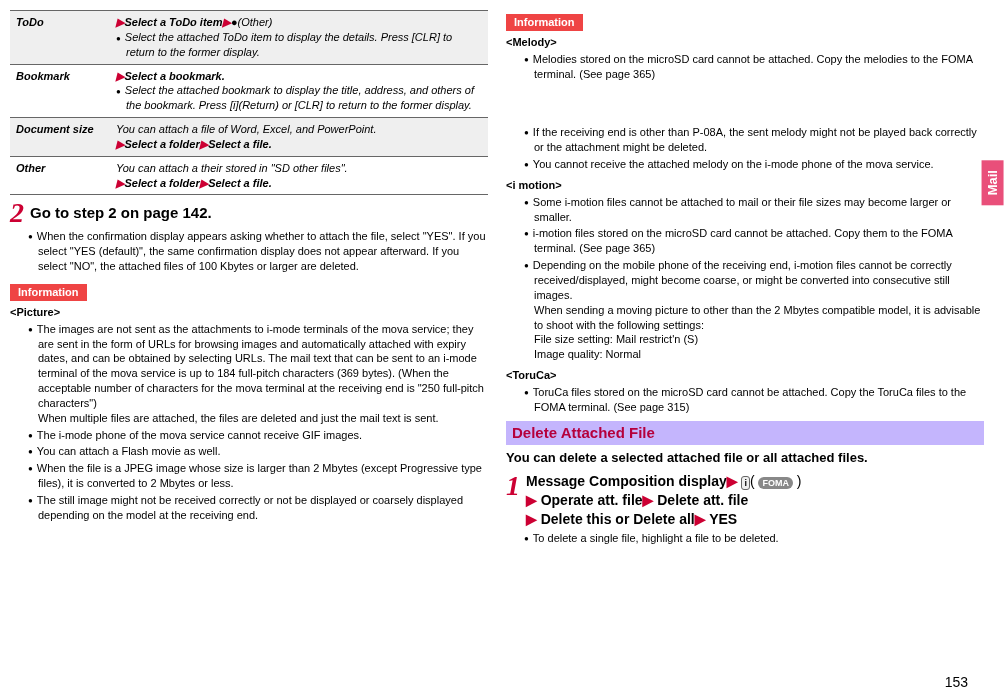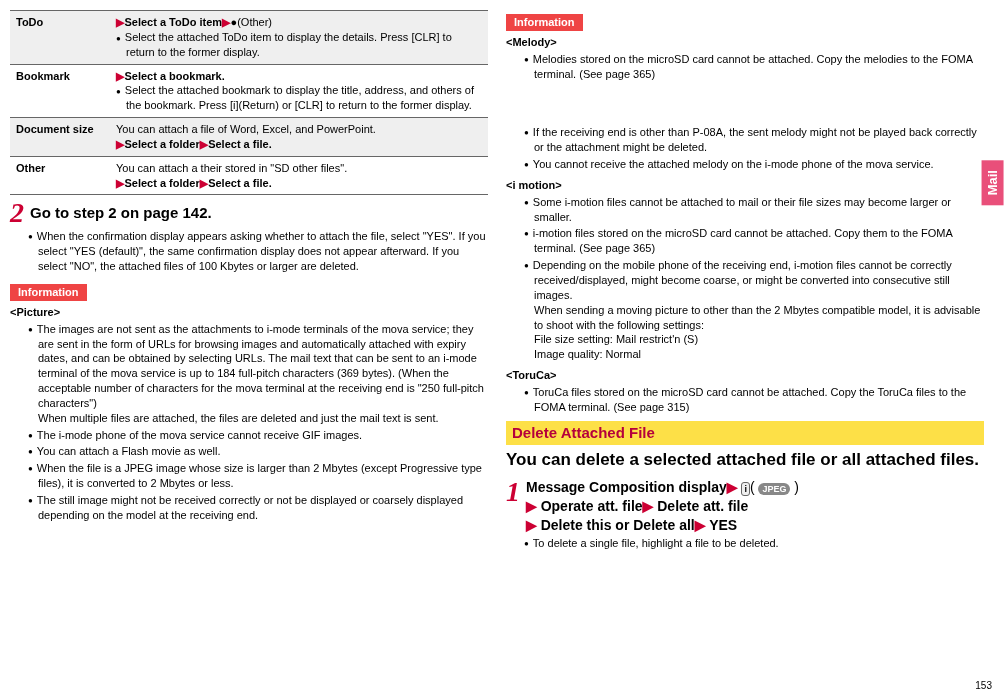--- a/index.html
+++ b/index.html
@@ -18,20 +18,21 @@
     display: flex;
     gap: 18px;
   }
   .col {
     width: 480px;
   }
   table {
     border-collapse: collapse;
     width: 100%;
     margin-bottom: 4px;
+    font-style: italic;
   }
   td {
     vertical-align: top;
     padding: 4px 6px;
     border-top: 1px solid #666;
     border-bottom: 1px solid #666;
   }
   td.label { width: 100px; font-weight: bold; }
   tr.shaded td { background: #efefef; }
   .play { color: #cc0033; font-weight: bold; }
@@ -50,43 +51,43 @@
     background: #ef4444;
     color: #fff;
     font-weight: bold;
     padding: 1px 8px;
     display: inline-block;
     margin: 4px 0 2px 0;
     font-size: 11px;
   }
   .subhead { font-weight: bold; margin: 2px 0 0 0; }
   .pink-bar {
-    background: #fde047;
+    background: #c4b5fd;
     color: #b5003c;
     font-weight: bold;
     font-size: 15px;
     padding: 2px 6px;
     margin: 6px 0 4px 0;
   }
-  .lead { font-weight: bold; margin: 4px 0 6px 0; font-size:17px;}
+  .lead { font-weight: bold; margin: 4px 0 6px 0; font-size:13px;}
   .key {
     display:inline-block; border:1px solid #666; border-radius:3px;
     padding:0 2px; font-size:9px; background:#eee; line-height:12px;
   }
   .pill {
     display:inline-block; background:#888; color:#fff;
     border-radius:6px; padding:0 4px; font-size:9px; line-height:12px;
   }
   .side-tab {
     position:absolute; right:0; top:160px;
     background:#e94f7a; color:#fff; font-weight:bold;
     writing-mode: vertical-rl; transform: rotate(180deg);
     padding: 10px 2px; font-size:13px;
   }
-  .pagenum { position:absolute; right:12px; bottom:6px; font-size:10px; }
+  .pagenum { position:absolute; right:36px; bottom:6px; font-size:14px; }
 </style>
 </head>
 <body>
 
 <div class="side-tab">Mail</div>
 
 <div class="columns">
 
   <div class="col">
 
@@ -171,21 +172,21 @@
         </div>
       </div>
 
     <div class="pink-bar">Delete Attached File</div>
     <div class="lead">You can delete a selected attached file or all attached files.</div>
 
     <div class="step-row">
       <div class="step-num">1</div>
       <div style="font-size:14px; font-weight:bold;">
         <div>
-          <span>Message Composition display</span><span class="play">▶ </span><span class="key">i</span><span style="font-weight:normal">( </span><span class="pill">JPEG</span><span style="font-weight:normal"> )</span>
+          <span>Message Composition display</span><span class="play">▶ </span><span class="key">i</span><span style="font-weight:normal">( </span><span class="pill">FOMA</span><span style="font-weight:normal"> )</span>
         </div>
         <div>
           <span class="play">▶ </span><span>Operate att. file</span><span class="play">▶ </span><span>Delete att. file</span>
         </div>
         <div>
           <span class="play">▶ </span><span>Delete this or Delete all</span><span class="play">▶ </span><span>YES</span>
         </div>
       </div>
     </div>
     <div class="bullets">

